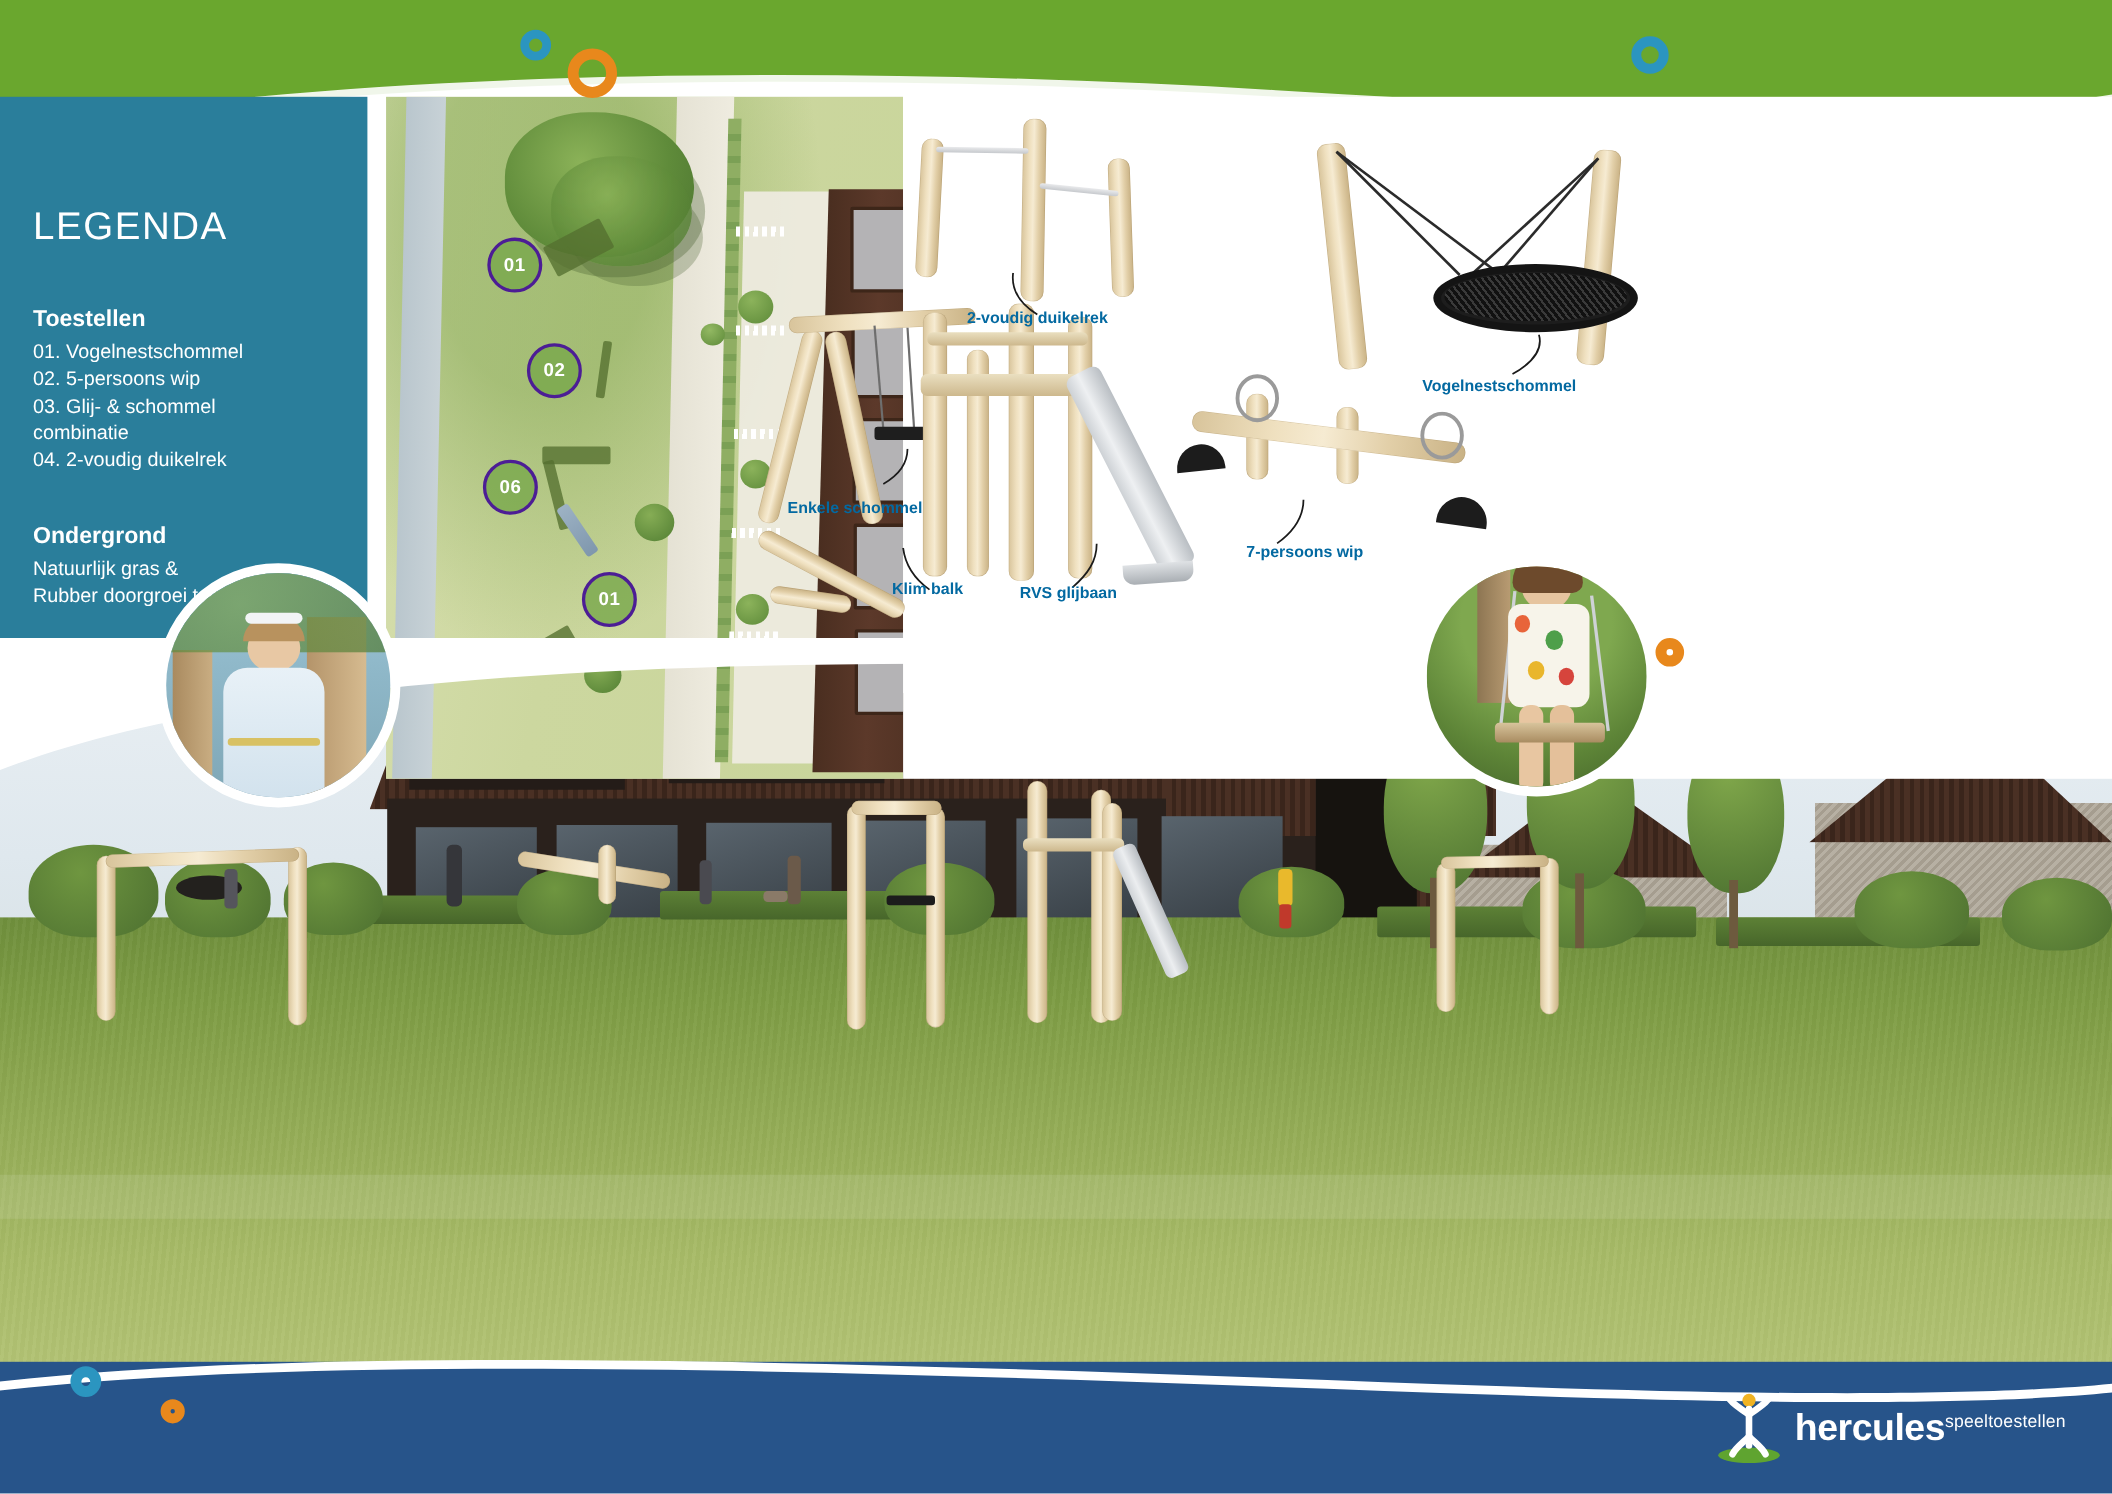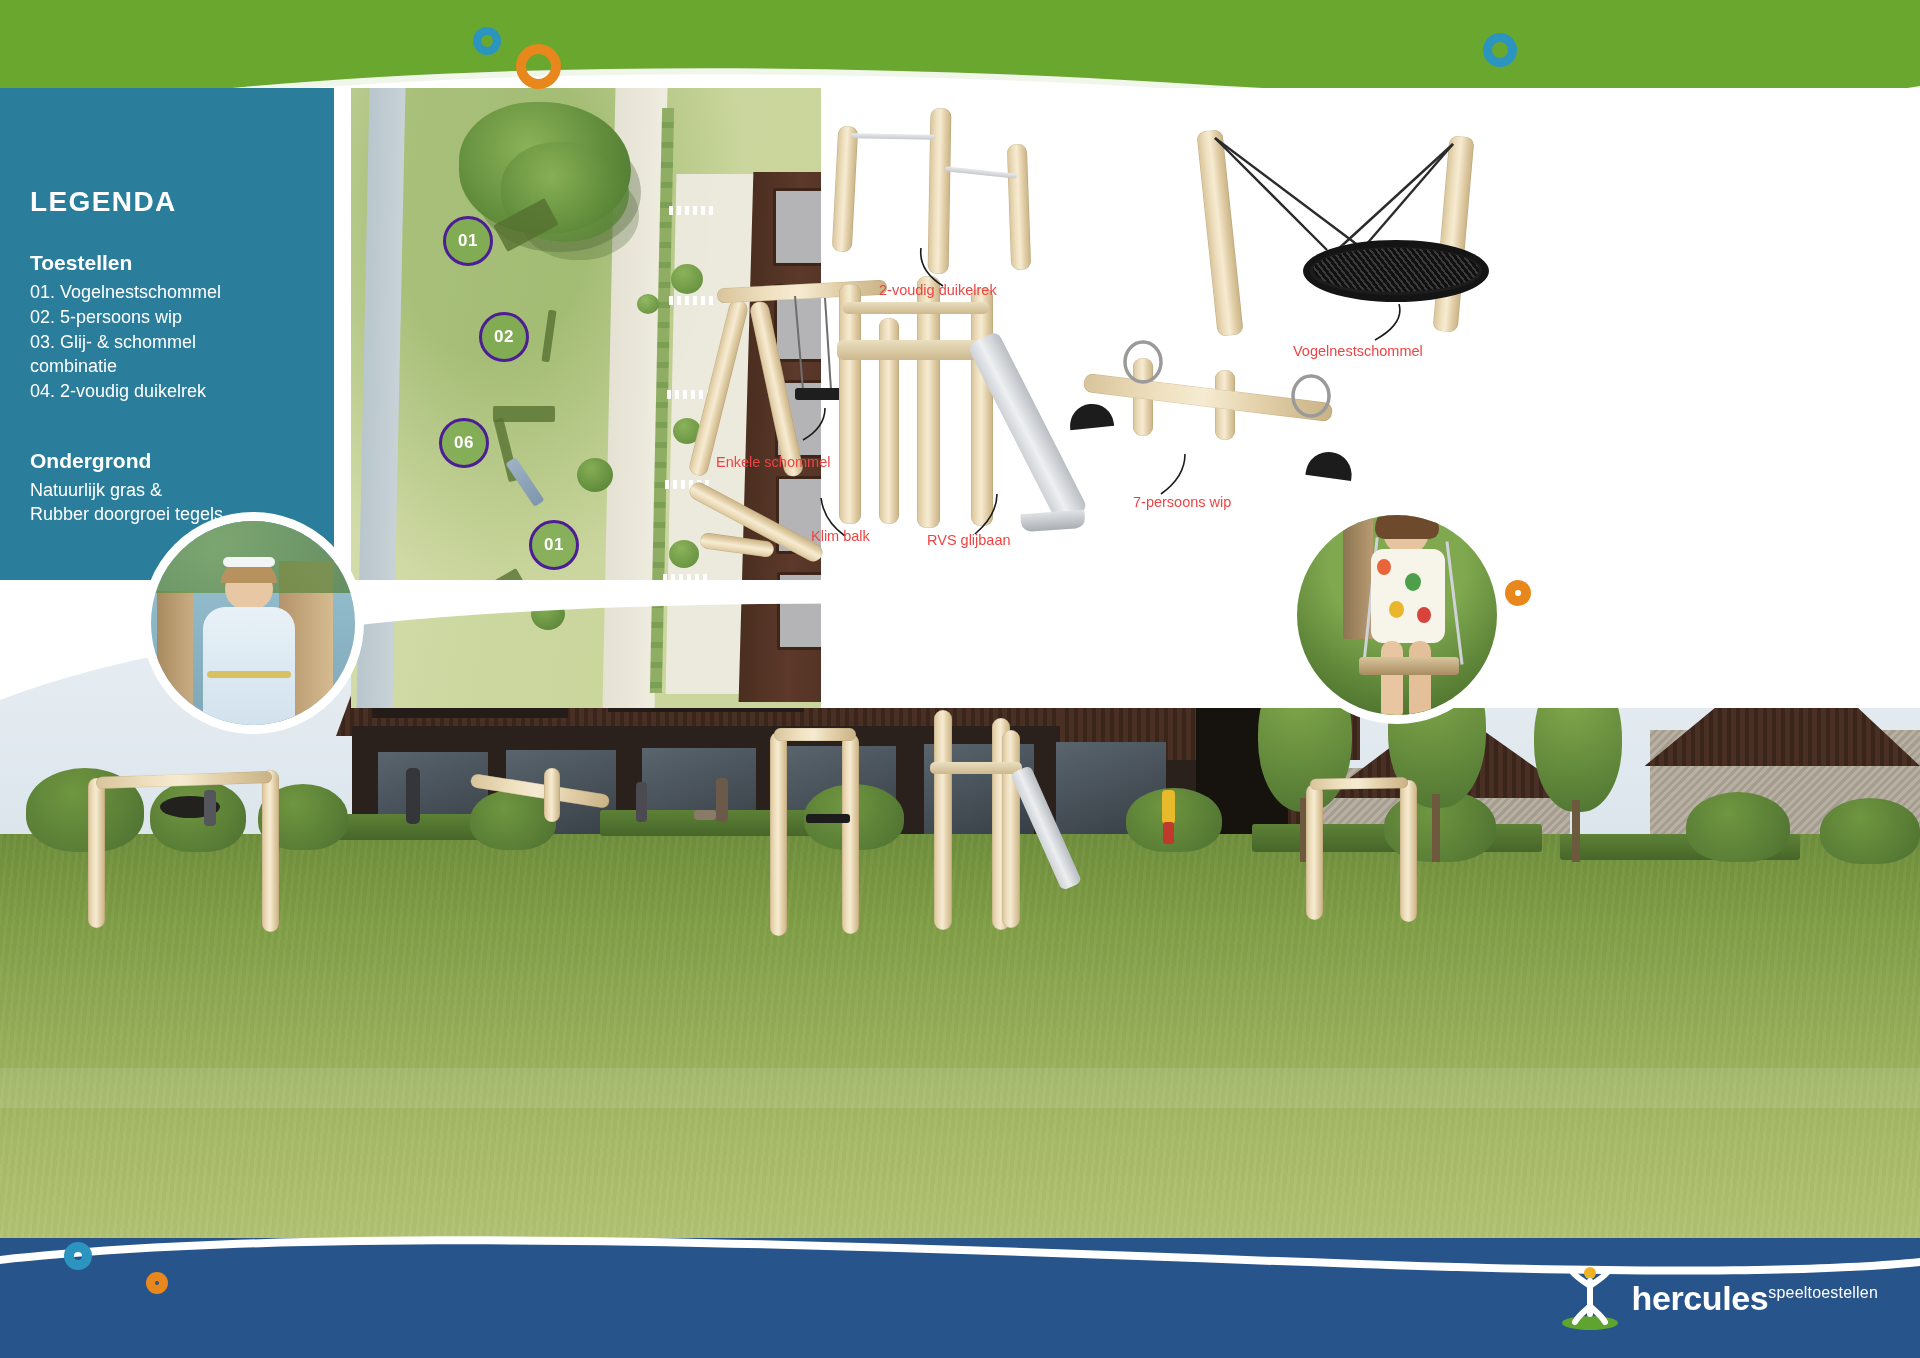--- a/index.html
+++ b/index.html
@@ -18,21 +18,21 @@
       text-shadow:0 1px 2px rgba(0,0,0,.10);}
 
   
   .ring{position:absolute;border-radius:50%;box-sizing:border-box;z-index:12;}
 
   
   .legend{position:absolute;left:0;top:88px;width:334px;height:515px;
       background:var(--teal,#2a7e9b);z-index:8;}
   .legend-inner{position:absolute;left:0;top:100px;width:334px;z-index:10;padding:0 30px;
       box-sizing:border-box;color:#ffffff;}
-  .legend h1{margin:0 0 34px 0;font-size:28px;font-weight:700;letter-spacing:1.4px;line-height:1;}
+  .legend h1{margin:0 0 54px 0;font-size:35px;font-weight:400;letter-spacing:1.4px;line-height:1;}
   .legend h2{margin:0 0 4px 0;font-size:21px;font-weight:700;line-height:1.25;}
   .legend ul{list-style:none;margin:0;padding:0;}
   .legend li{font-size:18px;line-height:1.37;font-weight:400;}
   .legend .gap{height:44px;}
   .legend p{margin:0;font-size:18px;line-height:1.37;}
 
   
   .siteplan{position:absolute;left:351px;top:88px;width:470px;height:620px;z-index:7;
       overflow:hidden;background:#cfd9b4;}
   .sp-grass{position:absolute;inset:0;
@@ -57,21 +57,21 @@
       box-shadow:14px 22px 0 -4px rgba(70,95,45,.33);}
   .sp-equip{position:absolute;background:#55702f;opacity:.78;border-radius:2px;}
   .sp-slide{position:absolute;background:linear-gradient(180deg,#9db2c4,#7f97ad);border-radius:3px;}
   .sp-marker{position:absolute;width:44px;height:44px;border-radius:50%;
       border:3px solid #4c1d95;background:rgba(120,168,75,.80);
       display:flex;align-items:center;justify-content:center;
       color:#ffffff;font-size:17px;font-weight:700;letter-spacing:.5px;z-index:4;}
 
   
   .equipboard{position:absolute;left:821px;top:88px;width:1099px;height:620px;z-index:7;background:#ffffff;}
-  .eq-label{position:absolute;font-size:14.5px;font-weight:400;color:#ef4444;white-space:nowrap;z-index:6;}
+  .eq-label{position:absolute;font-size:14.5px;font-weight:700;color:#0369a1;white-space:nowrap;z-index:6;}
   .eq-leader{position:absolute;z-index:5;}
 
   
   .post{position:absolute;border-radius:9px;
       background:linear-gradient(90deg,#d8c49b 0%,#efe0bf 30%,#f6ebd2 48%,#e2cfa8 72%,#c9b285 100%);
       box-shadow:inset 0 0 0 0.5px rgba(150,125,85,.35);}
   .bar{position:absolute;border-radius:4px;background:linear-gradient(180deg,#e9eaec,#c6c9cd);}
 
   
   .render{position:absolute;left:0;top:598px;width:1920px;height:700px;z-index:4;overflow:hidden;}

